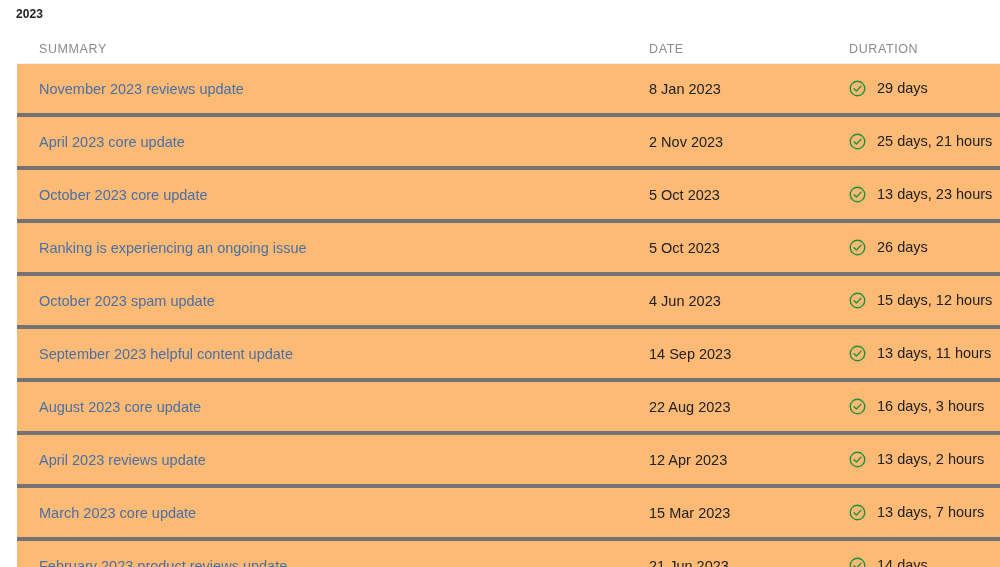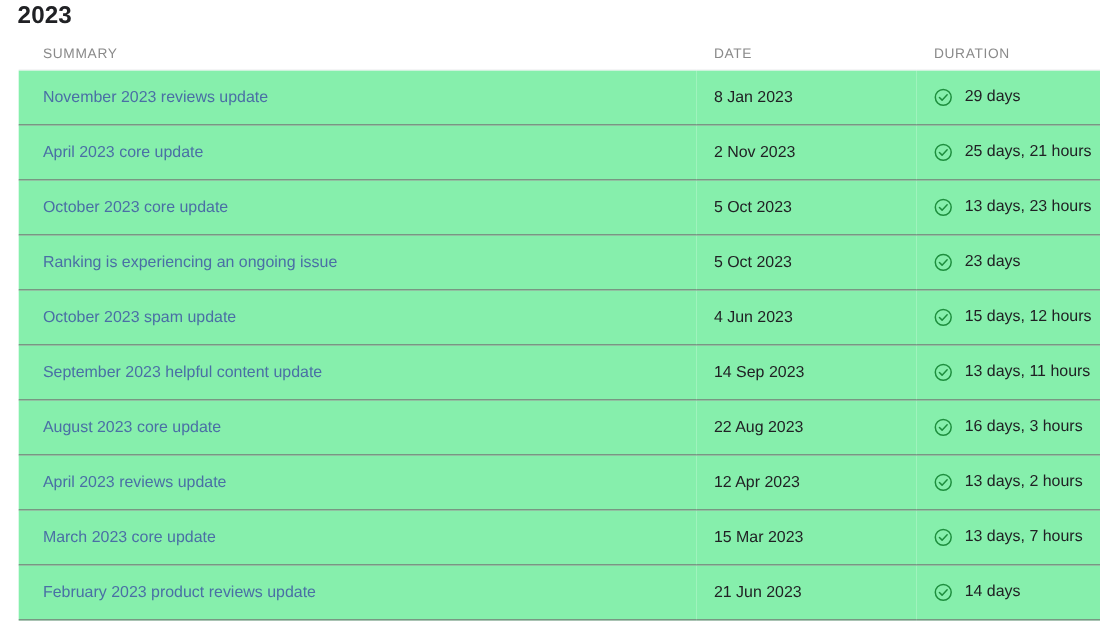--- a/index.html
+++ b/index.html
@@ -21,21 +21,21 @@
     height: 567px;
     background: #ffffff;
     box-sizing: border-box;
   }
 
   
   .year-heading {
     position: absolute;
     left: 16px;
     top: 3px;
-    font-size: 22px;
+    font-size: 12px;
     font-weight: bold;
     color: #202124;
     letter-spacing: 0.1px;
     line-height: 22px;
   }
 
   
   .update-table {
     position: absolute;
     left: 17px;
@@ -62,24 +62,24 @@
     border-bottom: 1px solid #f1f1f3;
   }
   .update-table thead th .hd-inner { display: block; }
   .update-table thead th.th-summary  .hd-inner { padding-left: 22px; }
   .update-table thead th.th-date     .hd-inner { padding-left: 16px; }
   .update-table thead th.th-duration .hd-inner { padding-left: 16px; }
 
   .update-table tbody td {
     height: 49px;
     vertical-align: middle;
-    border-bottom: 1px solid #737373;
+    border-bottom: 4px solid #737373;
     font-size: 14.5px;
     color: #202124;
-    background: #86efac;
+    background: #fdba74;
     padding: 0;
   }
 
   .cell-summary { padding-left: 22px !important; }
   .cell-date    { padding-left: 16px !important; white-space: nowrap; }
   .cell-duration{ padding-left: 16px !important; white-space: nowrap; }
 
   .summary-link {
     color: #4a6fa5;
     text-decoration: none;
@@ -183,21 +183,21 @@
         </tr>
         <tr>
           <td class="cell-summary"><a class="summary-link">Ranking is experiencing an ongoing issue</a></td>
           <td class="cell-date"><span>5 Oct 2023</span></td>
           <td class="cell-duration">
             <div class="duration-wrap">
               <svg class="status-icon" viewBox="0 0 24 24">
                 <circle cx="12" cy="12" r="10.2" fill="none" stroke="#1e8e3e" stroke-width="1.9"></circle>
                 <path d="M7.1 12.3 L10.5 15.6 L17.0 8.6" fill="none" stroke="#1e8e3e" stroke-width="1.9" stroke-linecap="round" stroke-linejoin="round"></path>
               </svg>
-              <span class="duration-text">23 days</span>
+              <span class="duration-text">26 days</span>
             </div>
           </td>
         </tr>
         <tr>
           <td class="cell-summary"><a class="summary-link">October 2023 spam update</a></td>
           <td class="cell-date"><span>4 Jun 2023</span></td>
           <td class="cell-duration">
             <div class="duration-wrap">
               <svg class="status-icon" viewBox="0 0 24 24">
                 <circle cx="12" cy="12" r="10.2" fill="none" stroke="#1e8e3e" stroke-width="1.9"></circle>

